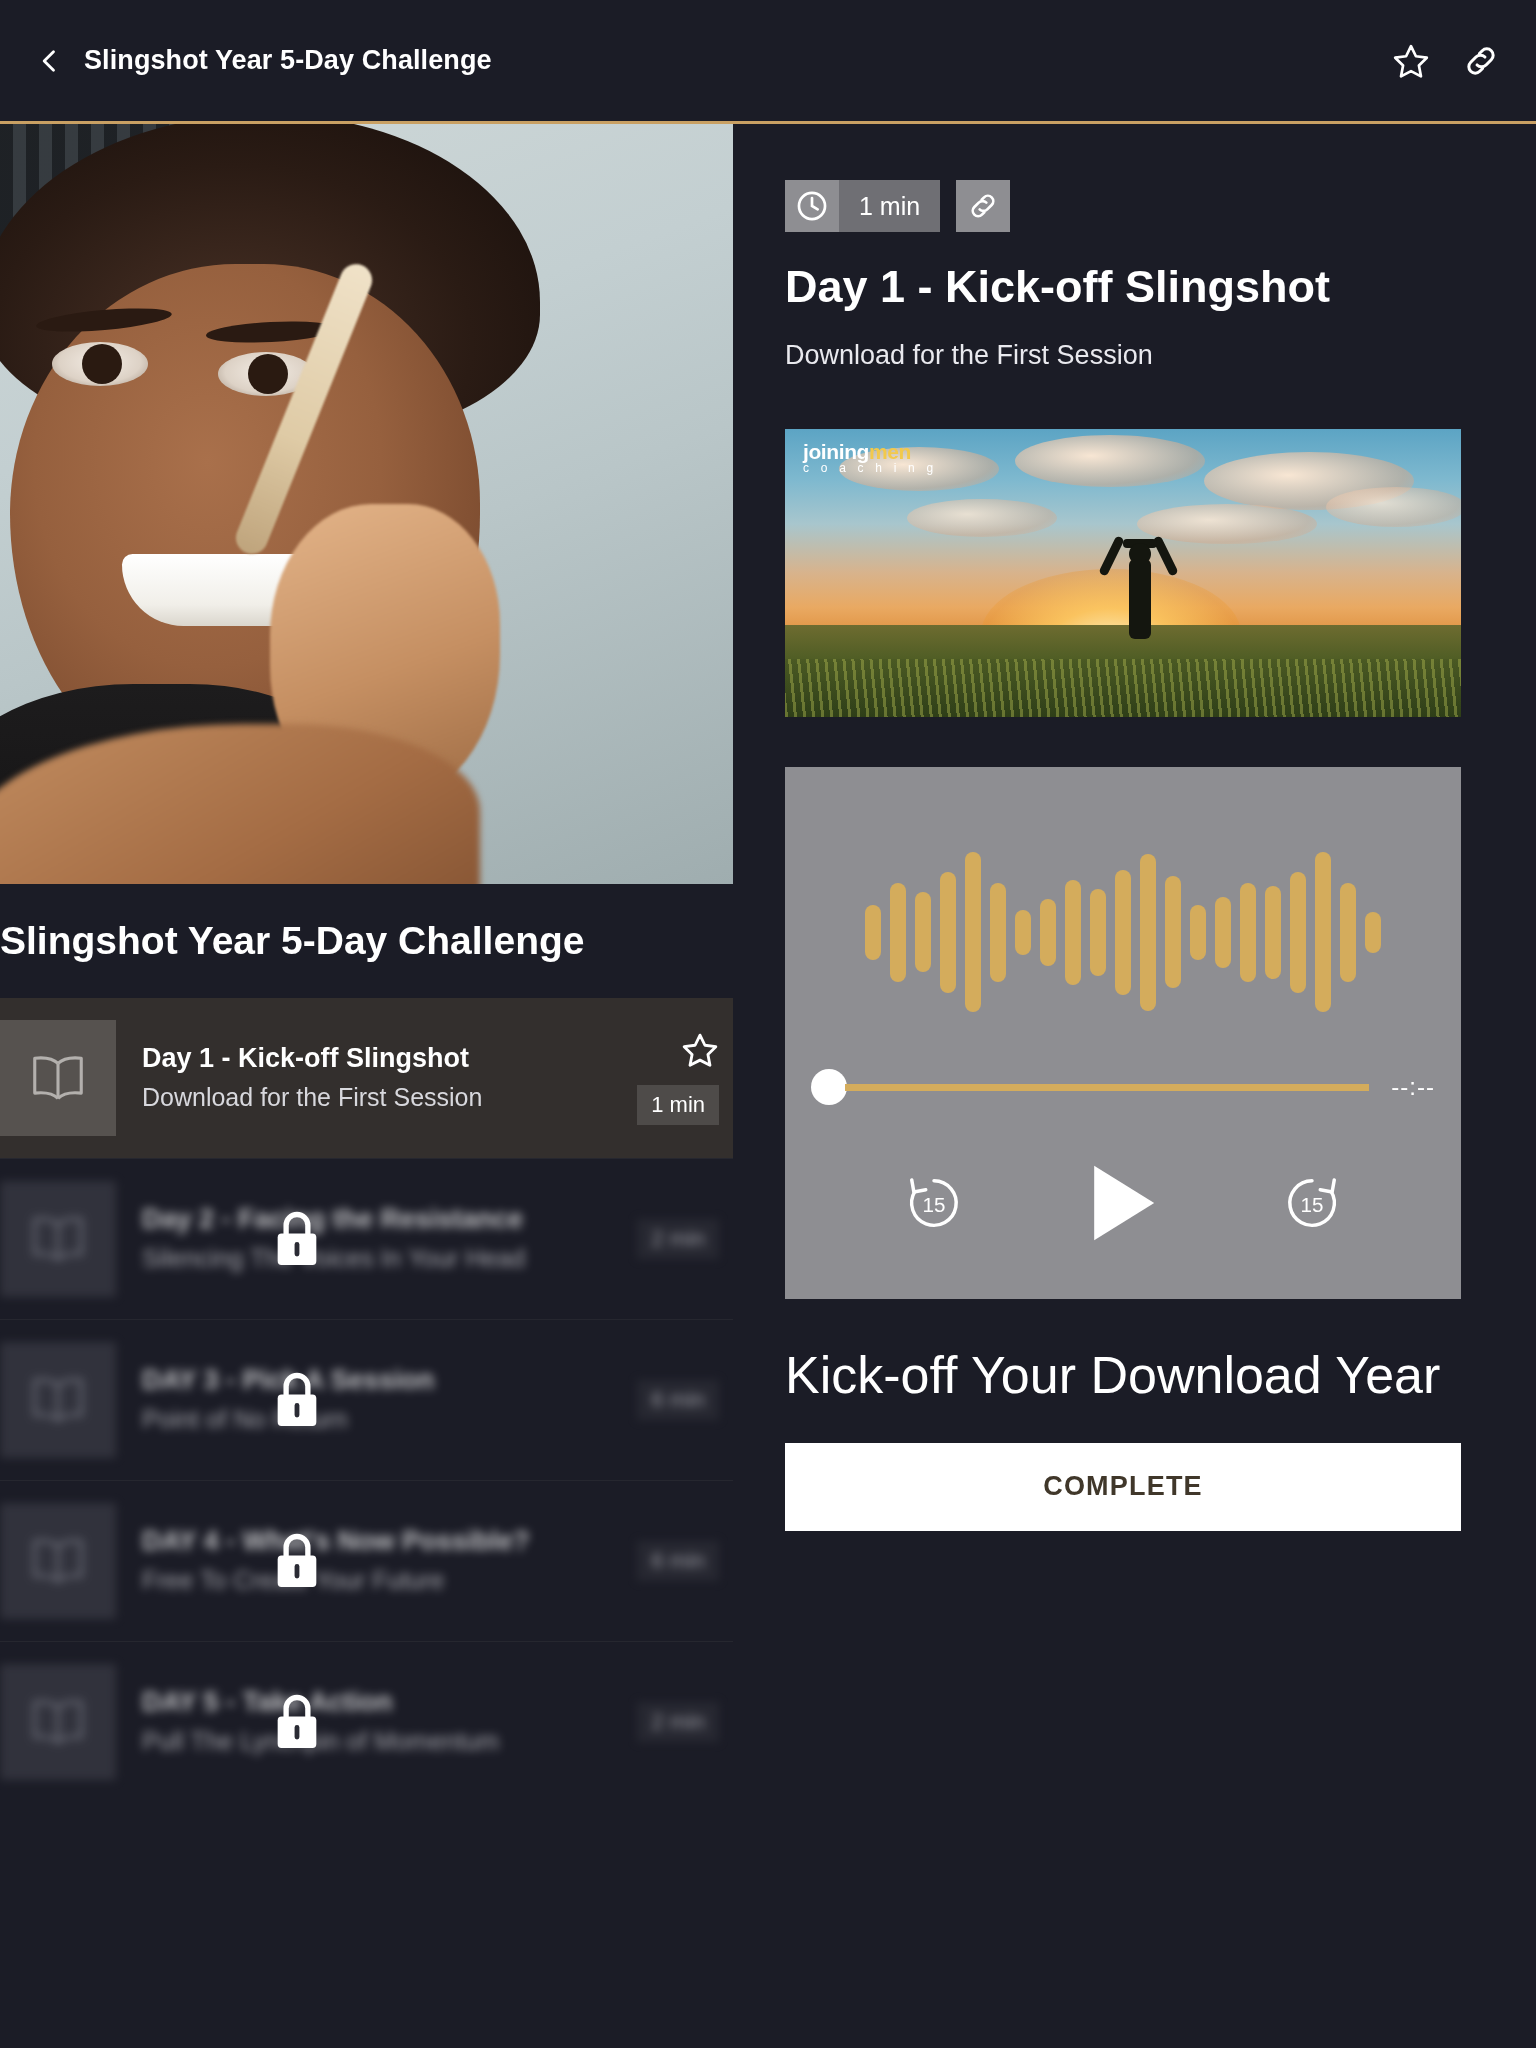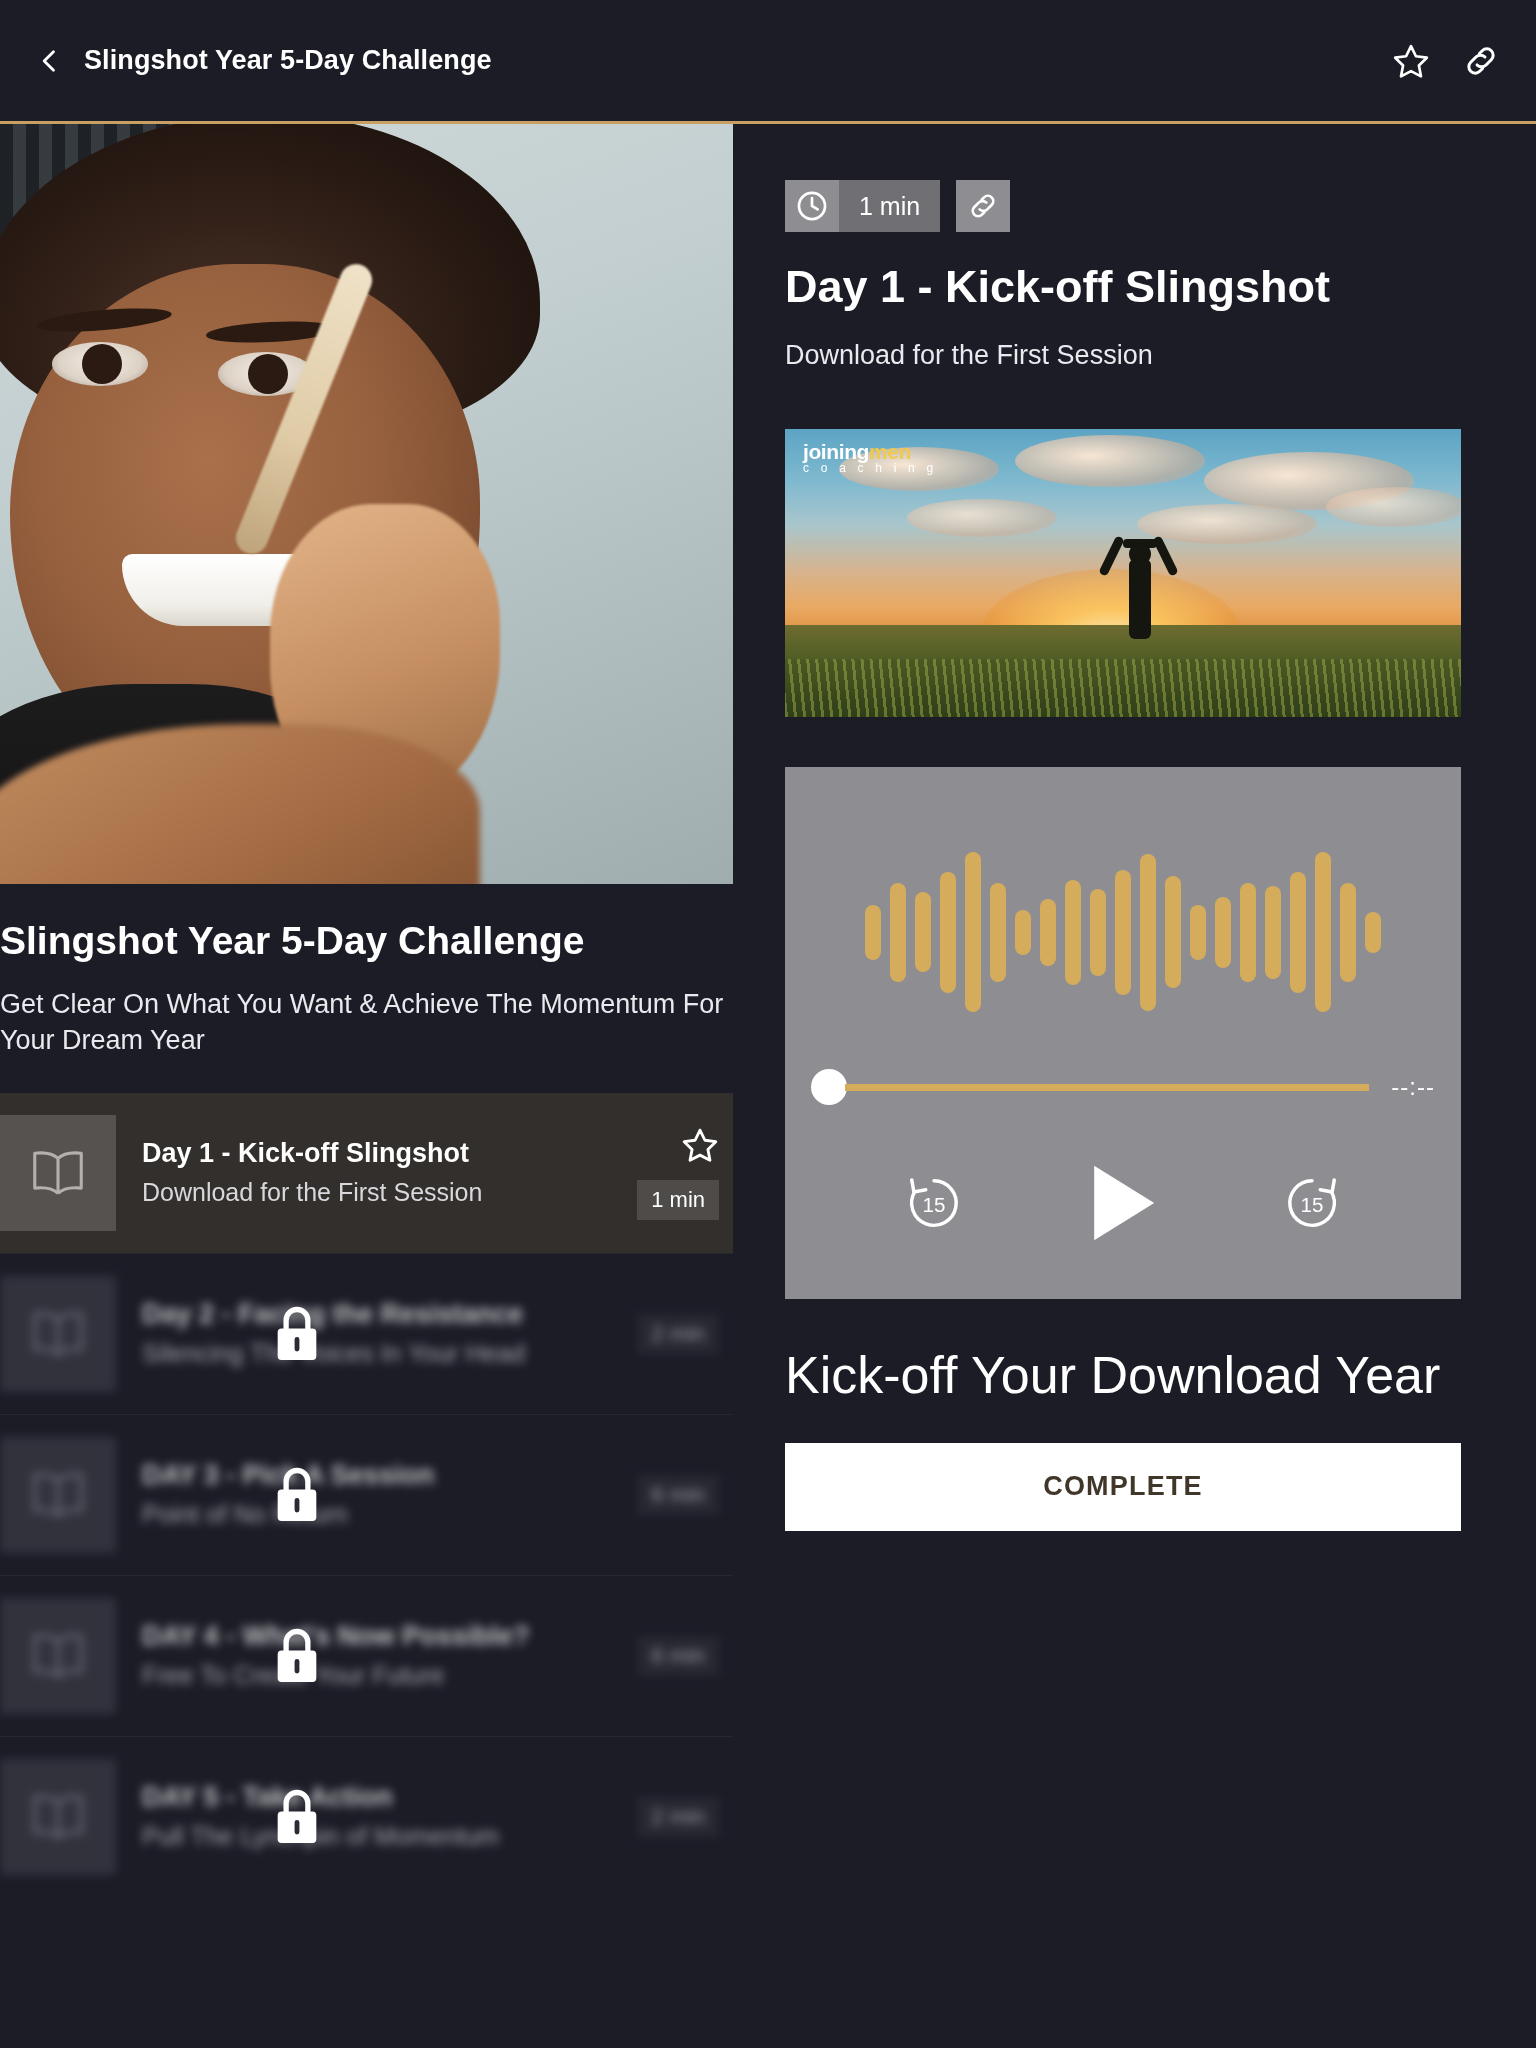--- a/index.html
+++ b/index.html
@@ -278,21 +278,20 @@
         <div class="hero-pupil r"></div>
         <div class="hero-teeth"></div>
         <div class="hero-shirt"></div>
         <div class="hero-stick"></div>
         <div class="hero-hand"></div>
         <div class="hero-arm"></div>
       </div>
 
       <div class="left-text">
         <div class="course-title">Slingshot Year 5-Day Challenge</div>
-        <div class="course-sub">Get Clear On What You Want &amp; Achieve The Momentum For Your Dream Year</div>
       </div>
 
       <div class="lesson active">
         <div class="lesson-thumb">
           <svg class="book-icon" viewBox="0 0 32 26" fill="none" stroke="#b3b0ad" stroke-width="1.6" stroke-linejoin="round">
             <path d="M16 5.5C13.5 3 9.5 2.2 4 2.8v18c5.5-.6 9.5.2 12 2.7"></path>
             <path d="M16 5.5C18.5 3 22.5 2.2 28 2.8v18c-5.5-.6-9.5.2-12 2.7"></path>
             <line x1="16" y1="5.5" x2="16" y2="23.5"></line>
           </svg>
         </div>

